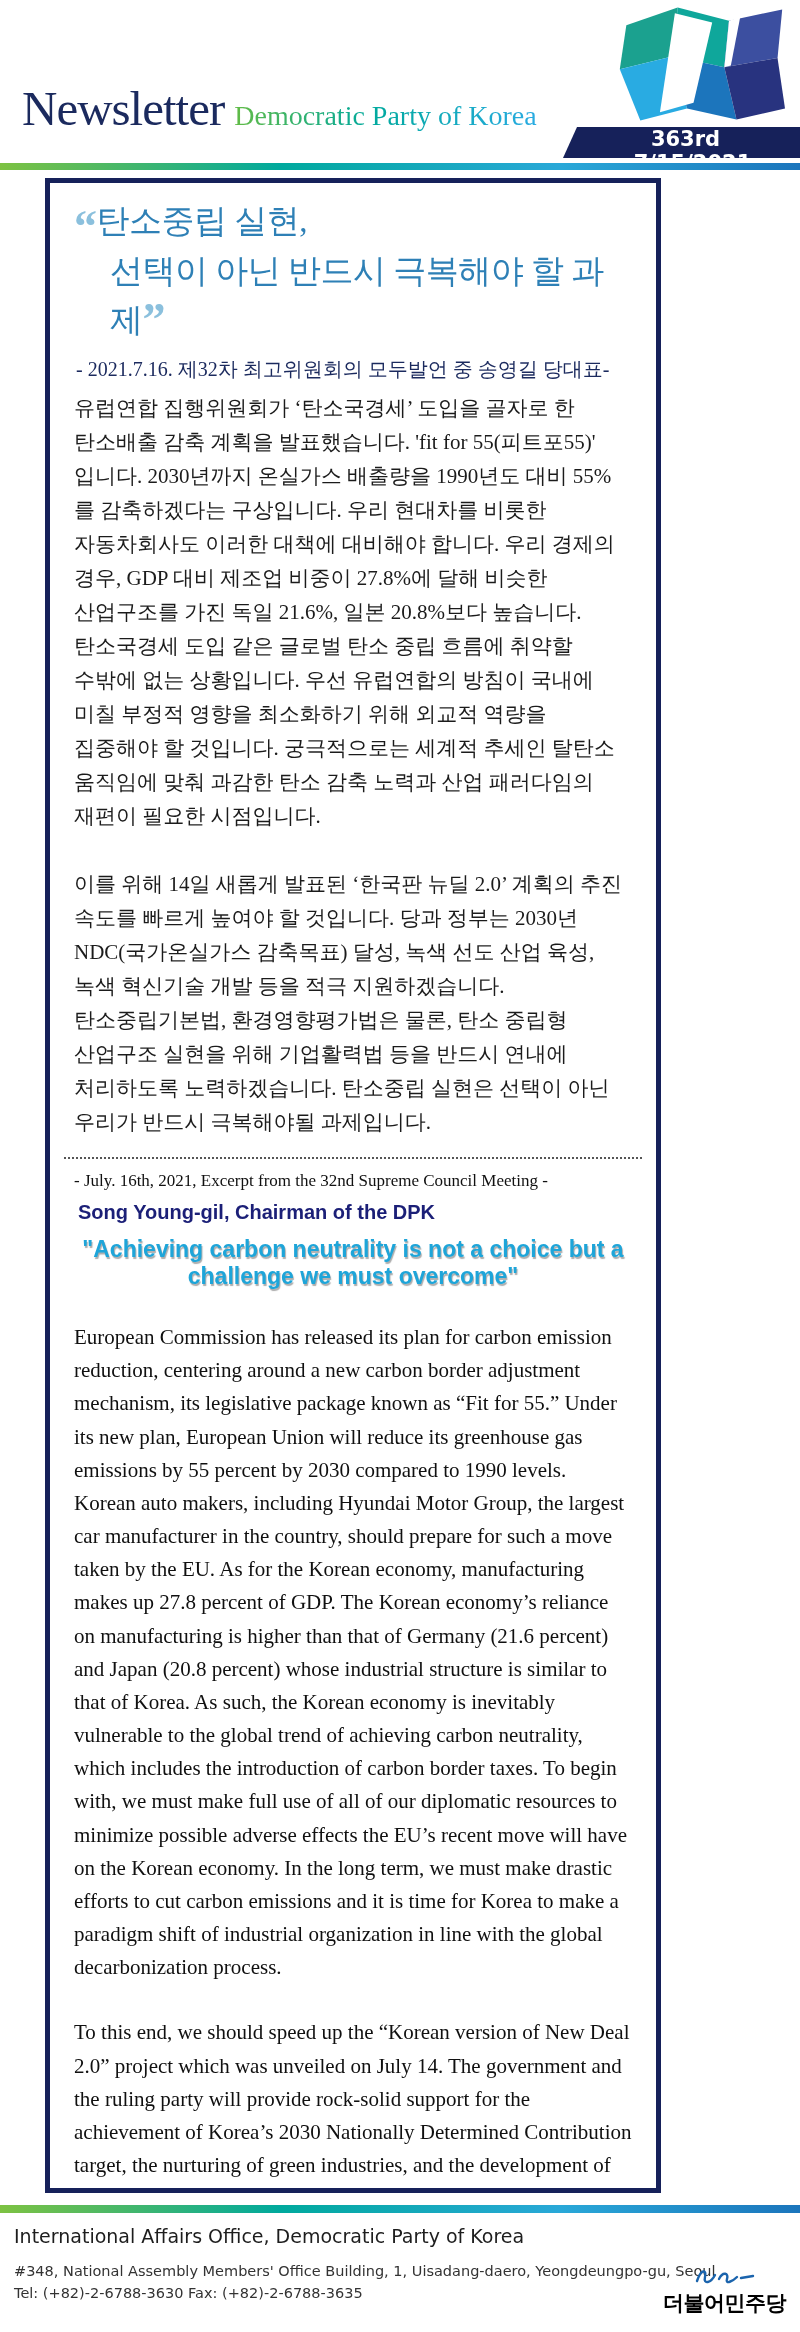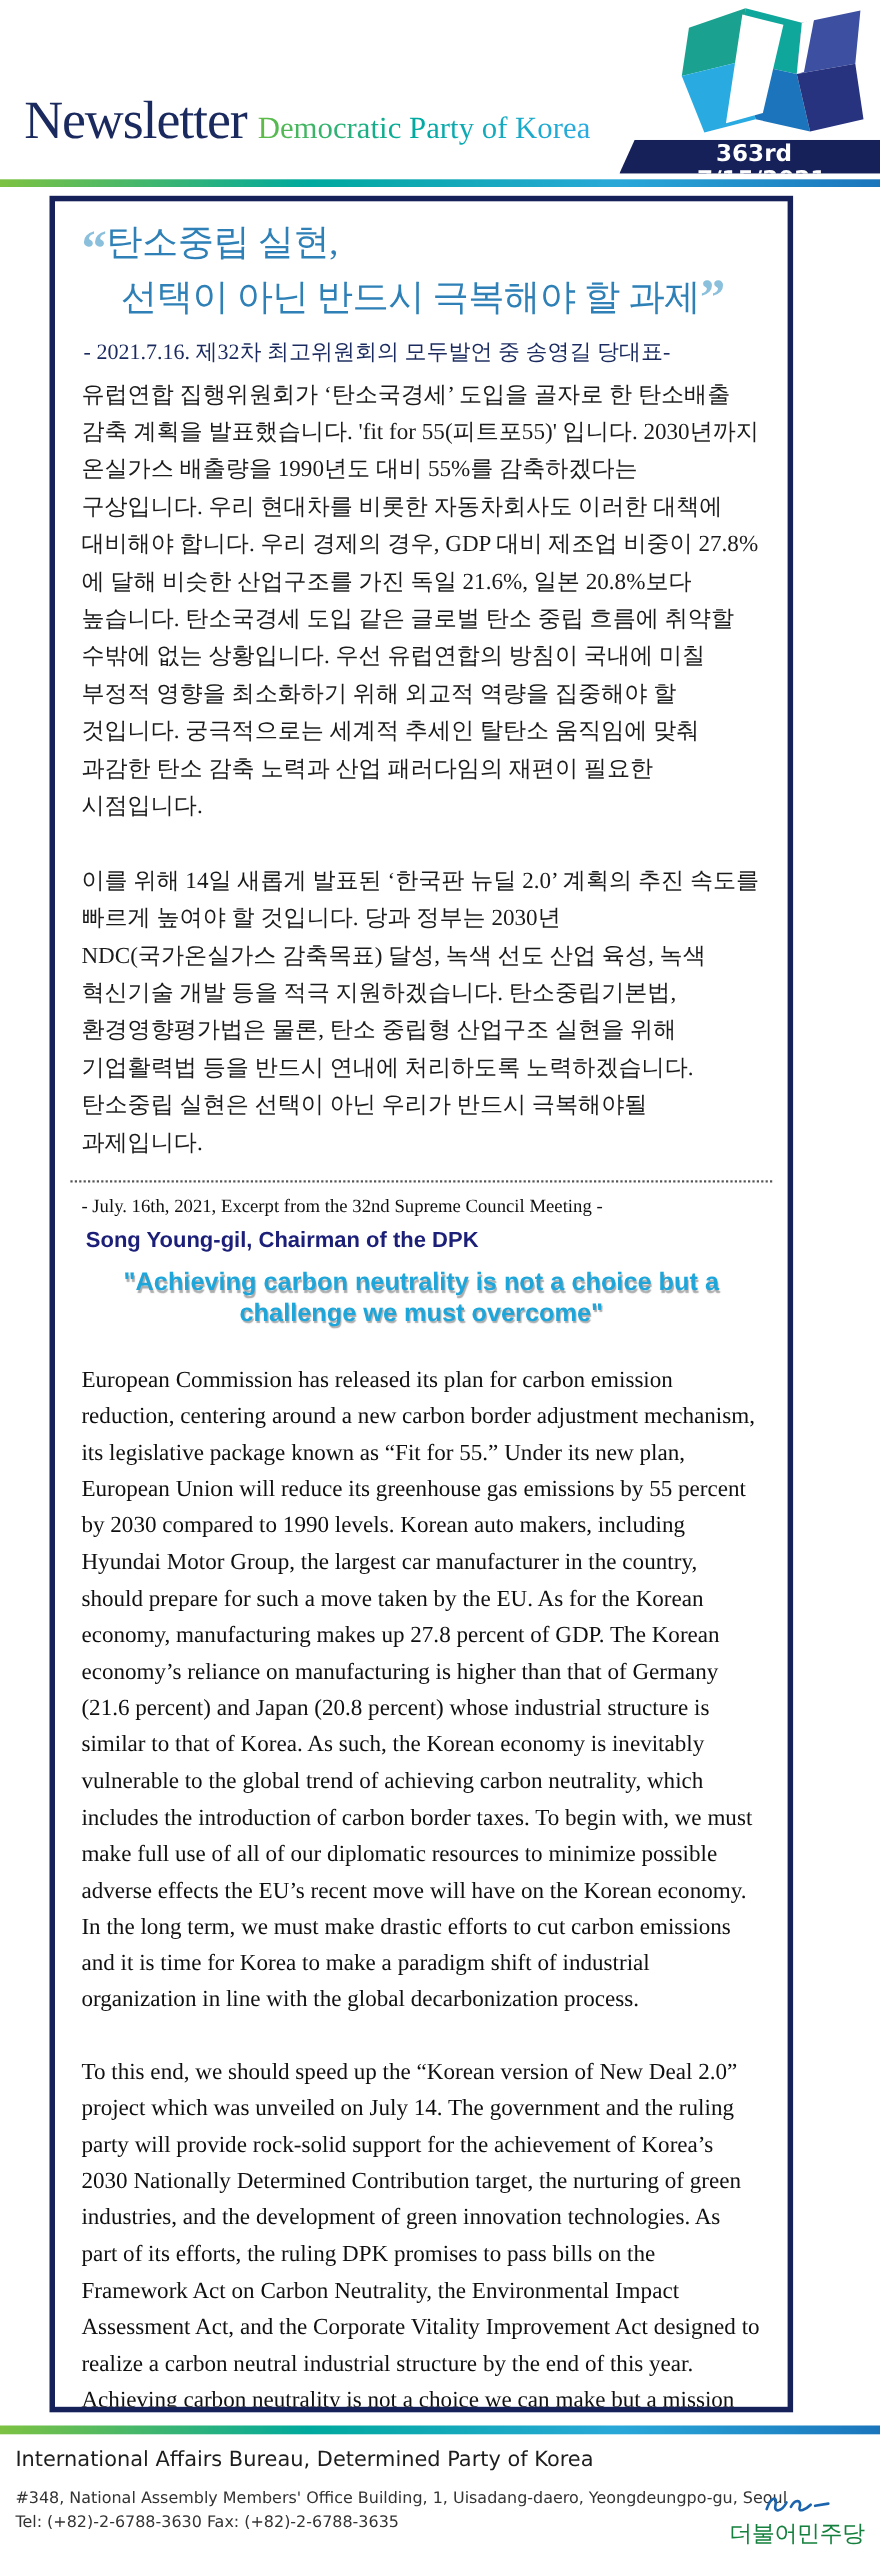--- a/index.html
+++ b/index.html
@@ -41,21 +41,21 @@
   }
   .issue-badge .issue-no { margin-right:14px; }
   .grad-bar {
     width:800px; height:7px;
     background:linear-gradient(90deg,#7dc242 0%, #00a99d 35%, #29a8d8 70%, #1b75bc 100%);
   }
   .grad-bar.top { position:absolute; left:0; bottom:0; }
 
   
   .main-box {
-    margin:8px 16px 0 45px; width:676px; height:2015px;
+    margin:8px 16px 0 45px; width:616px; height:2015px;
     border:5px solid #16215a; background:#fff;
     padding:14px 24px 10px 24px; overflow:hidden;
   }
   .ko-quote { color:#2e80b6; font-size:33px; line-height:1.5; letter-spacing:-0.5px; }
   .ko-quote .qmark { color:#8bc0dd; font-weight:bold; font-size:46px; line-height:0; position:relative; top:10px; }
   .ko-quote .line2 { padding-left:36px; }
   .ko-quote .qmark.close { top:4px; }
   .source-ko {
     color:#1b2a5e; font-size:20px; margin-top:10px; margin-left:2px;
   }
@@ -86,22 +86,22 @@
   .footer { position:relative; padding:12px 16px 0 14px; }
   .footer-bureau {
     font-family:"DejaVu Sans", sans-serif; font-size:19px; color:#1d1d1d;
   }
   .footer-address {
     font-family:"DejaVu Sans", sans-serif; font-size:14.5px; color:#333;
     margin-top:14px; line-height:1.5;
   }
   .party-logo { position:absolute; right:14px; top:52px; text-align:center; }
   .party-logo .logo-ko {
-    font-family:"Liberation Sans", sans-serif; font-weight:400;
-    font-size:21px; color:#15803d; letter-spacing:-0.5px;
+    font-family:"Liberation Sans", sans-serif; font-weight:700;
+    font-size:21px; color:#000000; letter-spacing:-0.5px;
   }
   .party-logo svg { display:block; margin:0 auto -2px auto; }
 </style>
 </head>
 <body>
 
 <div class="header">
   <div class="news-row">
     <span class="newsletter">Newsletter</span><span class="party-en">Democratic Party of Korea</span>
   </div>
@@ -144,21 +144,21 @@
   <div class="quote-en">"Achieving carbon neutrality is not a choice but a challenge we must overcome"</div>
 
   <p class="en-body p1">European Commission has released its plan for carbon emission reduction, centering around a new carbon border adjustment mechanism, its legislative package known as “Fit for 55.” Under its new plan, European Union will reduce its greenhouse gas emissions by 55 percent by 2030 compared to 1990 levels. Korean auto makers, including Hyundai Motor Group, the largest car manufacturer in the country, should prepare for such a move taken by the EU. As for the Korean economy, manufacturing makes up 27.8 percent of GDP. The Korean economy’s reliance on manufacturing is higher than that of Germany (21.6 percent) and Japan (20.8 percent) whose industrial structure is similar to that of Korea. As such, the Korean economy is inevitably vulnerable to the global trend of achieving carbon neutrality, which includes the introduction of carbon border taxes. To begin with, we must make full use of all of our diplomatic resources to minimize possible adverse effects the EU’s recent move will have on the Korean economy. In the long term, we must make drastic efforts to cut carbon emissions and it is time for Korea to make a paradigm shift of industrial organization in line with the global decarbonization process.</p>
   <p class="en-body p2">To this end, we should speed up the “Korean version of New Deal 2.0” project which was unveiled on July 14. The government and the ruling party will provide rock-solid support for the achievement of Korea’s 2030 Nationally Determined Contribution target, the nurturing of green industries, and the development of green innovation technologies. As part of its efforts, the ruling DPK promises to pass bills on the Framework Act on Carbon Neutrality, the Environmental Impact Assessment Act, and the Corporate Vitality Improvement Act designed to realize a carbon neutral industrial structure by the end of this year. Achieving carbon neutrality is not a choice we can make but a mission we must complete.</p>
 
 </div>
 
 <div class="grad-bar bottom"></div>
 
 <div class="footer">
-  <div class="footer-bureau">International Affairs Bureau, Determined Party of Korea</div>
+  <div class="footer-bureau">International Affairs Office, Democratic Party of Korea</div>
   <div class="footer-address">
     <div>#348, National Assembly Members' Office Building, 1, Uisadang-daero, Yeongdeungpo-gu, Seoul</div>
     <div>Tel: (+82)-2-6788-3630 Fax: (+82)-2-6788-3635</div>
   </div>
 
   <div class="party-logo">
     <svg width="64" height="26" viewBox="0 0 64 26" xmlns="http://www.w3.org/2000/svg">
       <path d="M4 16 C8 4, 14 4, 12 12 C10 20, 18 18, 22 10 M26 14 C30 6, 36 8, 34 14 C32 20, 40 16, 44 12 M48 13 L60 11" stroke="#1b64ad" stroke-width="2.4" fill="none" stroke-linecap="round"></path>
     </svg>
     <div class="logo-ko">더불어민주당</div>

